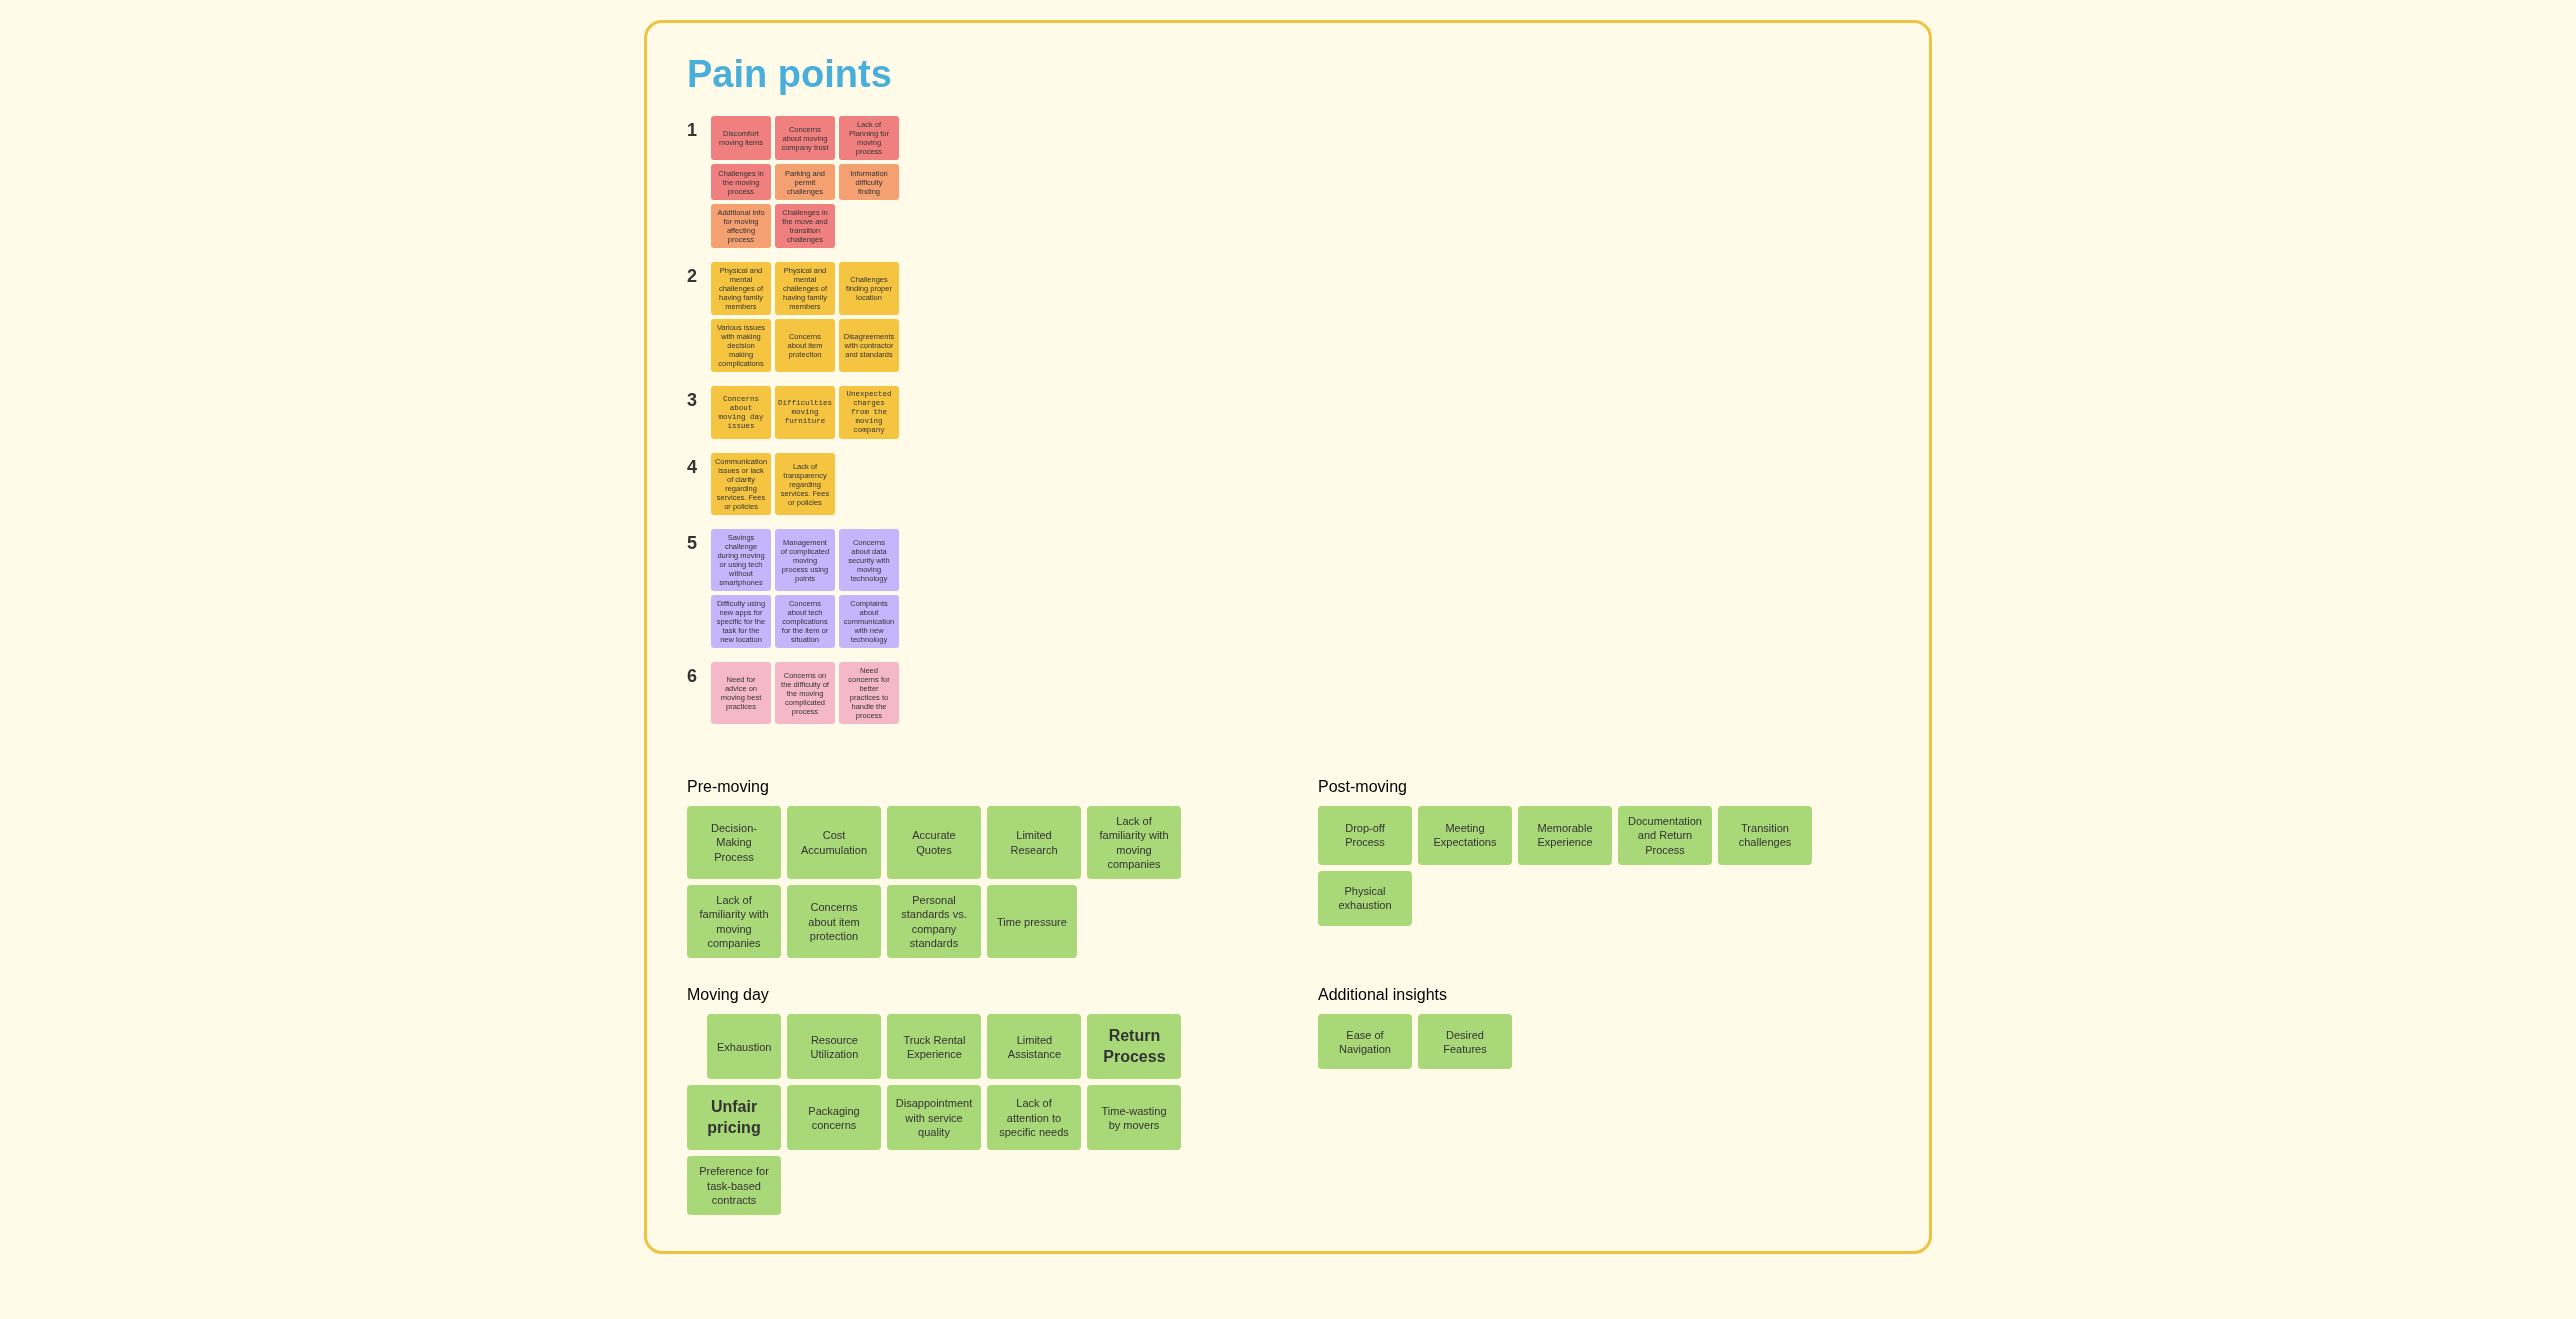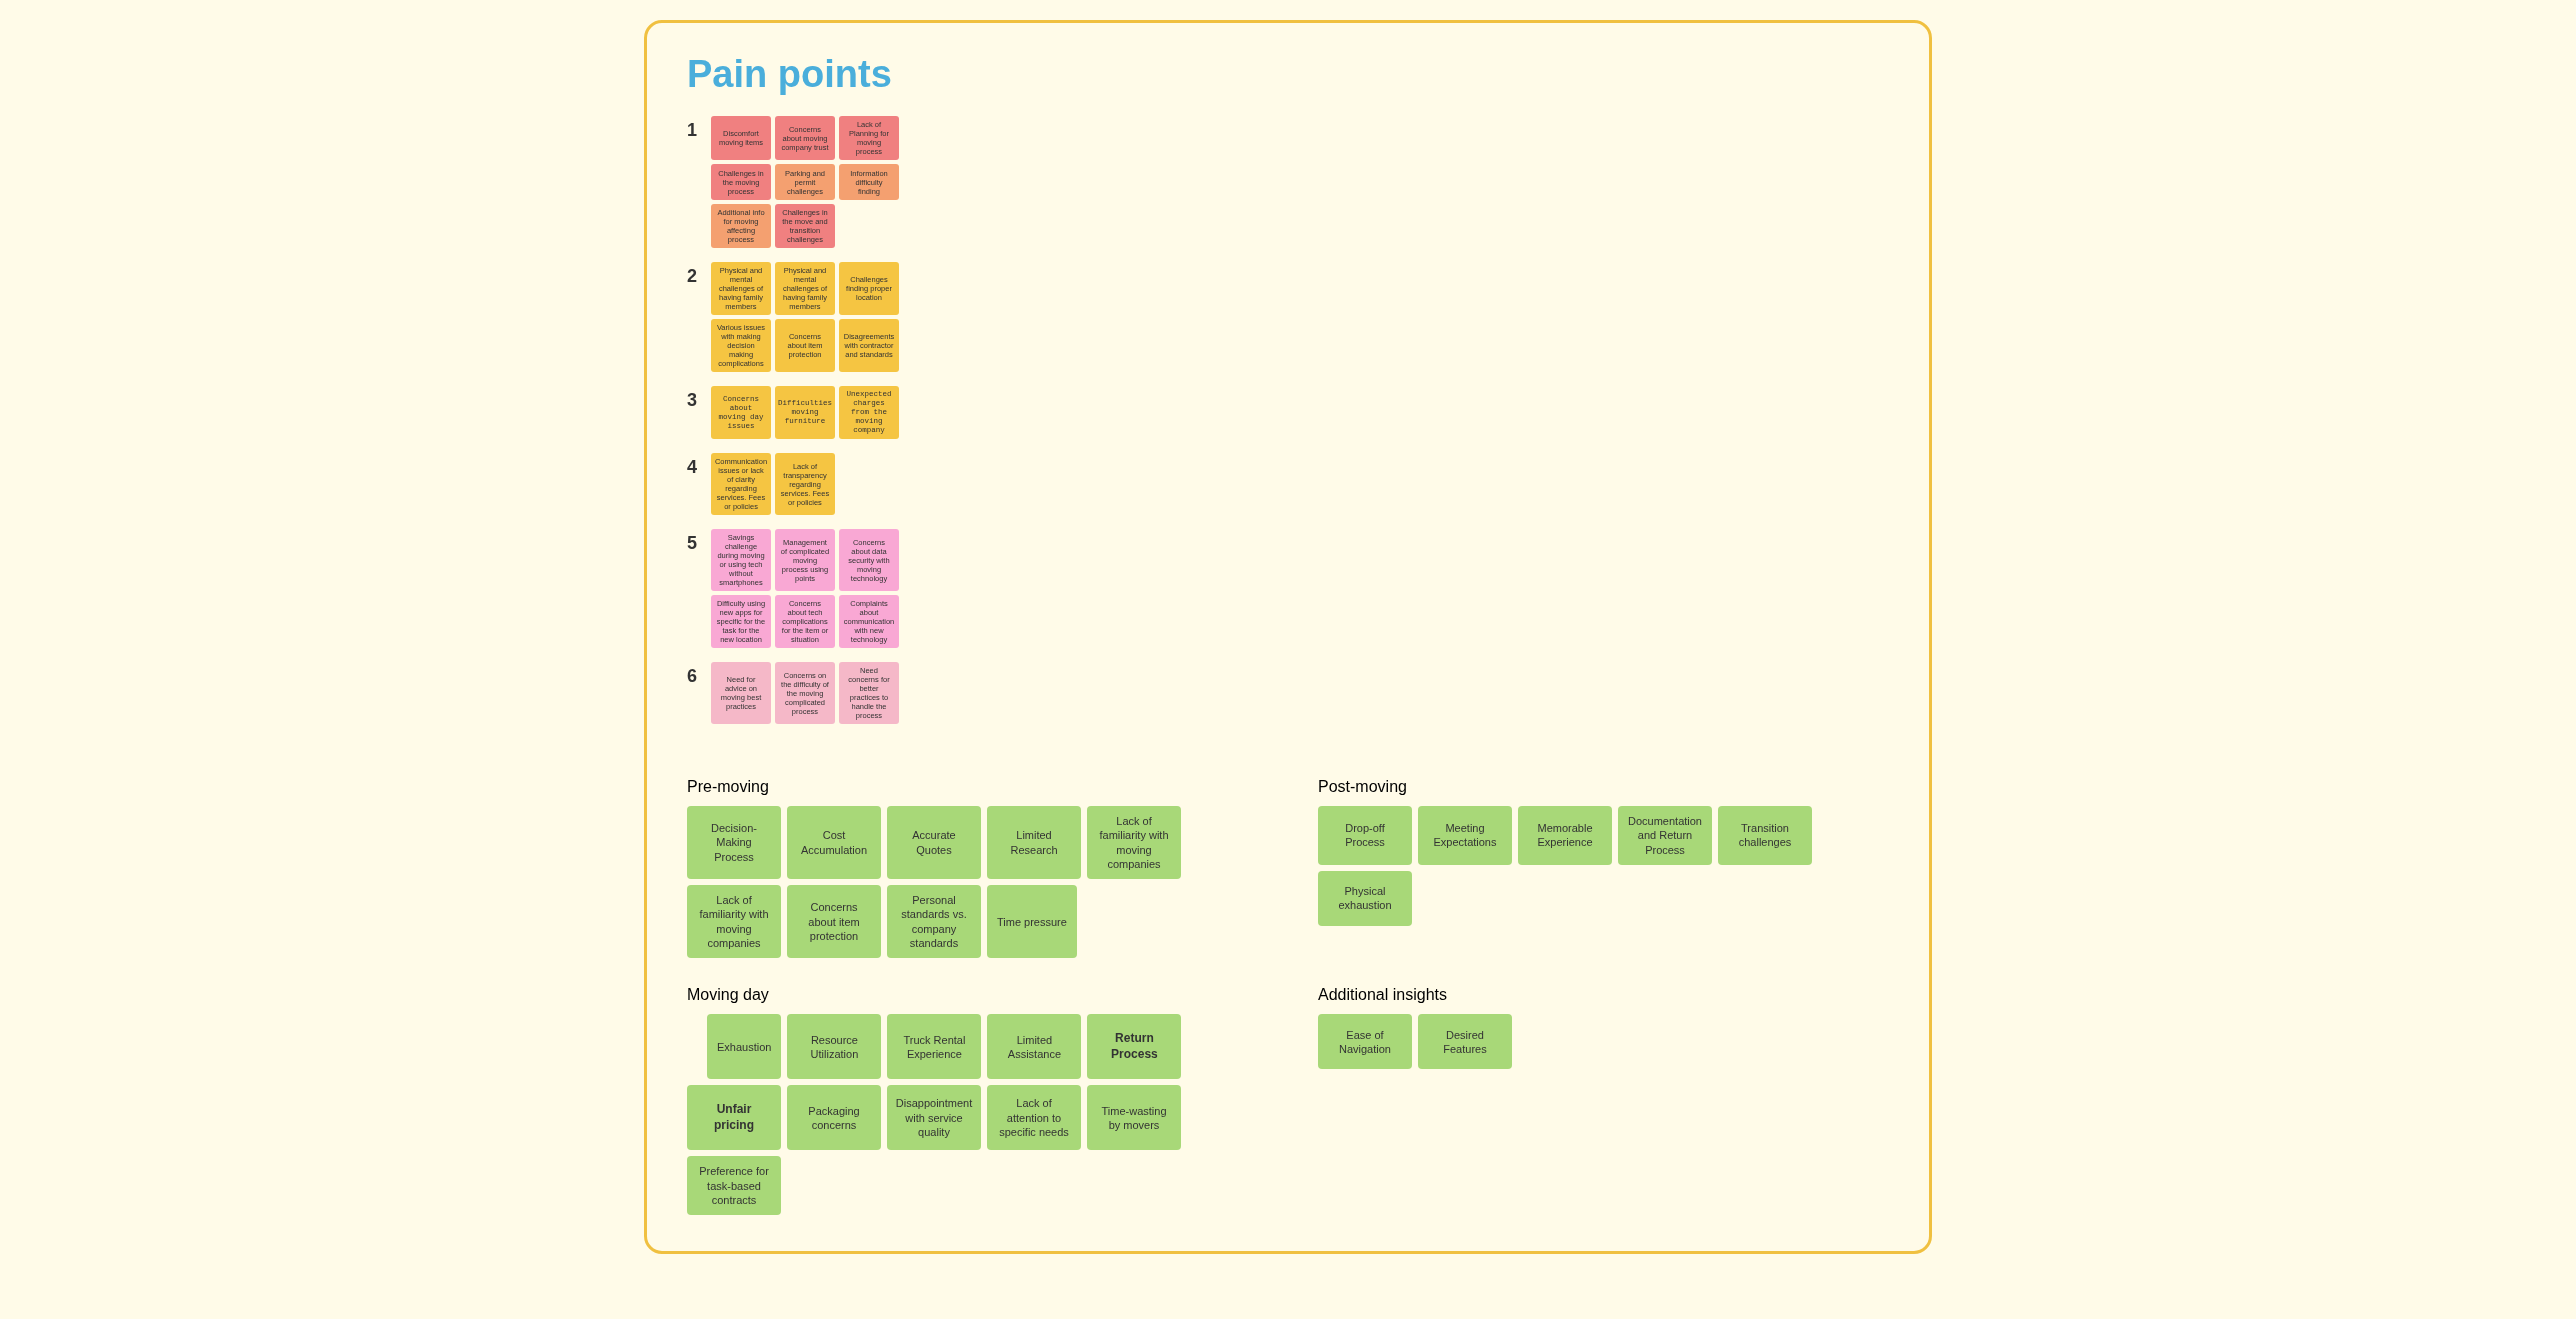--- a/index.html
+++ b/index.html
@@ -75,21 +75,21 @@
       align-items: center;
       justify-content: center;
       text-align: center;
       color: #333;
       font-family: Arial, sans-serif;
     }
     .sticky.red { background: #f08080; }
     .sticky.salmon { background: #f4a070; }
     .sticky.orange { background: #f5c542; font-family: Liberation Mono, monospace; }
     .sticky.yellow { background: #f5c542; }
-    .sticky.pink { background: #f9a8d4; }
+    .sticky.pink { background: #c4b5fd; }
     .sticky.light-pink { background: #f5b8c8; }
     .category-title {
       font-family: 'Comic Sans MS', cursive, sans-serif;
       color: #000000;
       font-size: 16px;
       margin-bottom: 10px;
     }
     .cat-grid {
       display: flex;
       flex-wrap: wrap;
@@ -104,21 +104,21 @@
       text-align: center;
       color: #333;
       min-width: 70px;
       max-width: 94px;
       min-height: 55px;
       display: flex;
       align-items: center;
       justify-content: center;
     }
     .cat-sticky.large {
-      font-size: 12px;
+      font-size: 16px;
       font-weight: bold;
       min-width: 80px;
       min-height: 65px;
     }
     .sections-row {
       display: flex;
       gap: 60px;
     }
     .sub-section {
       flex: 1;

